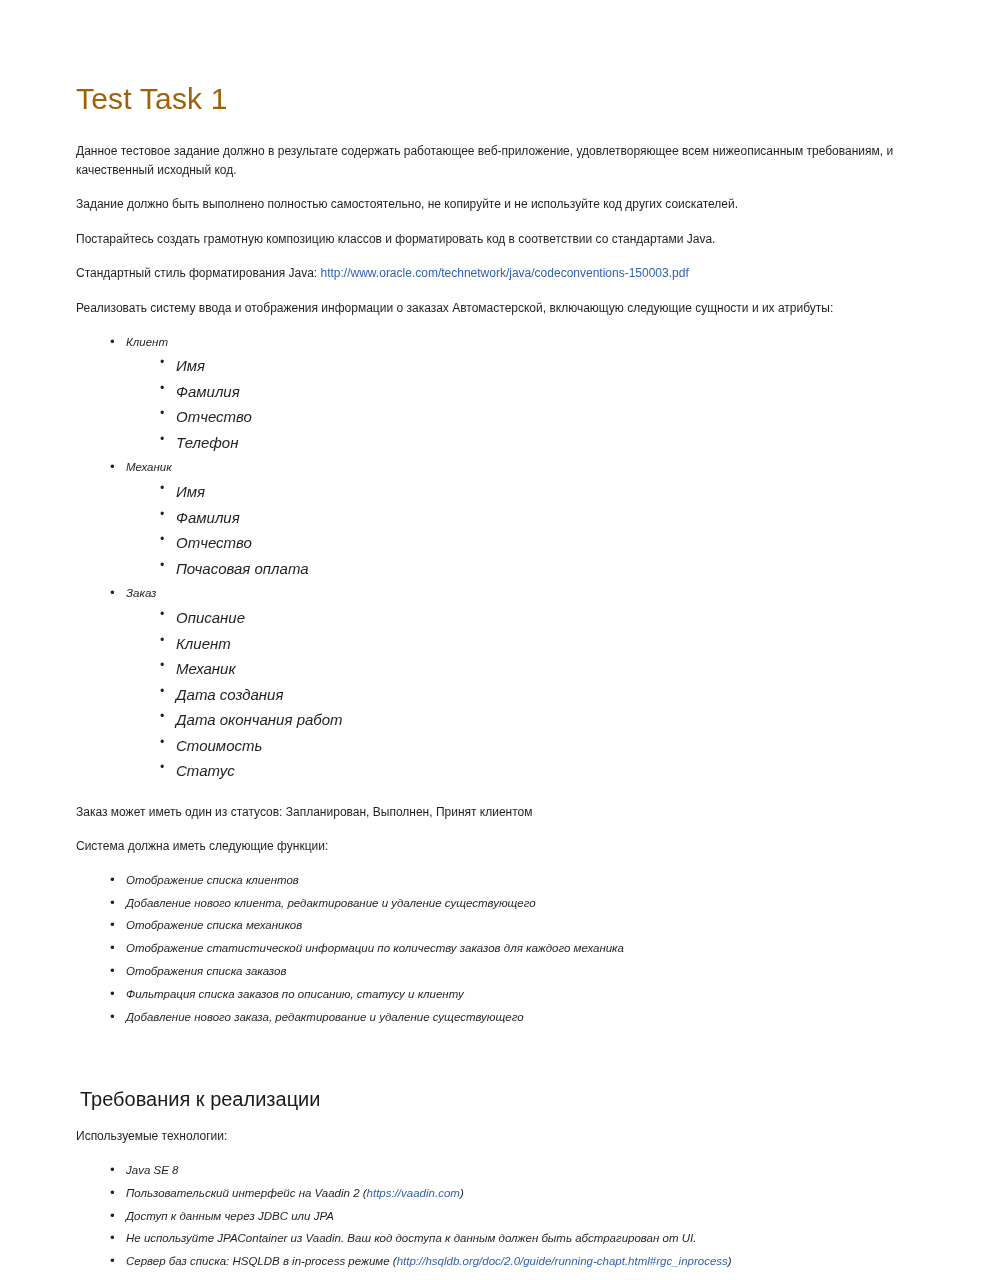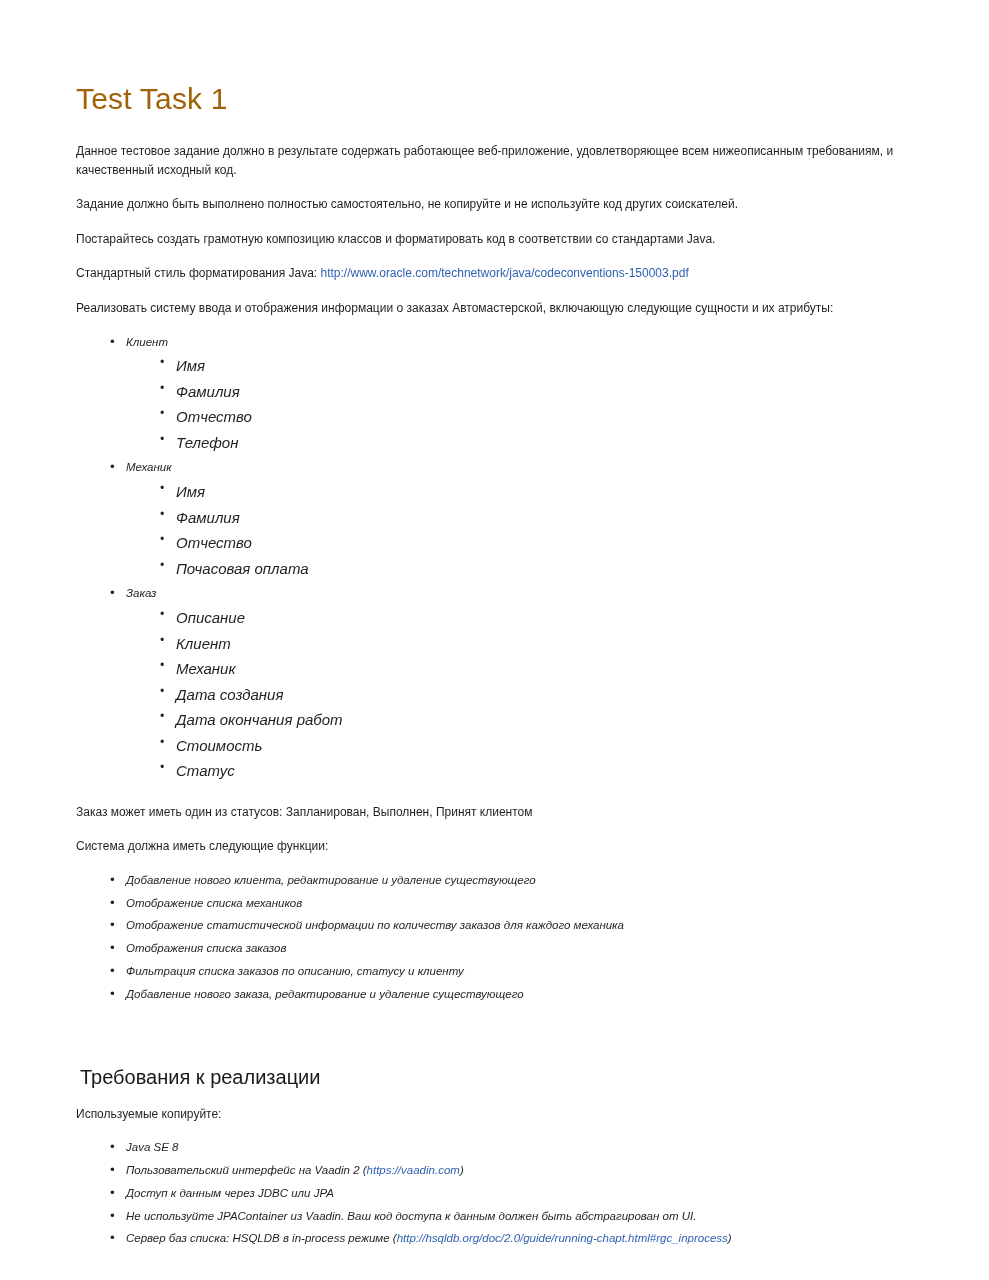--- a/index.html
+++ b/index.html
@@ -137,33 +137,34 @@
     </li>
   </ul>
 
   <div class="spacer-sm"></div>
 
   <p class="para">Заказ может иметь один из статусов: Запланирован, Выполнен, Принят клиентом</p>
 
   <p class="para">Система должна иметь следующие функции:</p>
 
   <ul class="bullets">
+    <li>Отображение списка клиентов</li>
     <li>Добавление нового клиента, редактирование и удаление существующего</li>
     <li>Отображение списка механиков</li>
     <li>Отображение статистической информации по количеству заказов для каждого механика</li>
     <li>Отображения списка заказов</li>
     <li>Фильтрация списка заказов по описанию, статусу и клиенту</li>
     <li>Добавление нового заказа, редактирование и удаление существующего</li>
   </ul>
 
   <div class="spacer-md"></div>
 
   <h2 class="section-title">Требования к реализации</h2>
 
-  <p class="para">Используемые копируйте:</p>
+  <p class="para">Используемые технологии:</p>
 
   <ul class="bullets">
     <li><span>Java SE 8</span></li>
     <li><span>Пользовательский интерфейс на Vaadin 2 (</span><a class="link" href="#">https://vaadin.com</a><span>)</span></li>
     <li><span>Доступ к данным через JDBC или JPA</span></li>
     <li><span>Не используйте JPAContainer из Vaadin. Ваш код доступа к данным должен быть абстрагирован от UI.</span></li>
     <li><span>Сервер баз списка: HSQLDB в in-process режиме (</span><a class="link" href="#">http://hsqldb.org/doc/2.0/guide/running-chapt.html#rgc_inprocess</a><span>)</span></li>
   </ul>
 
   <div class="spacer-sm"></div>

